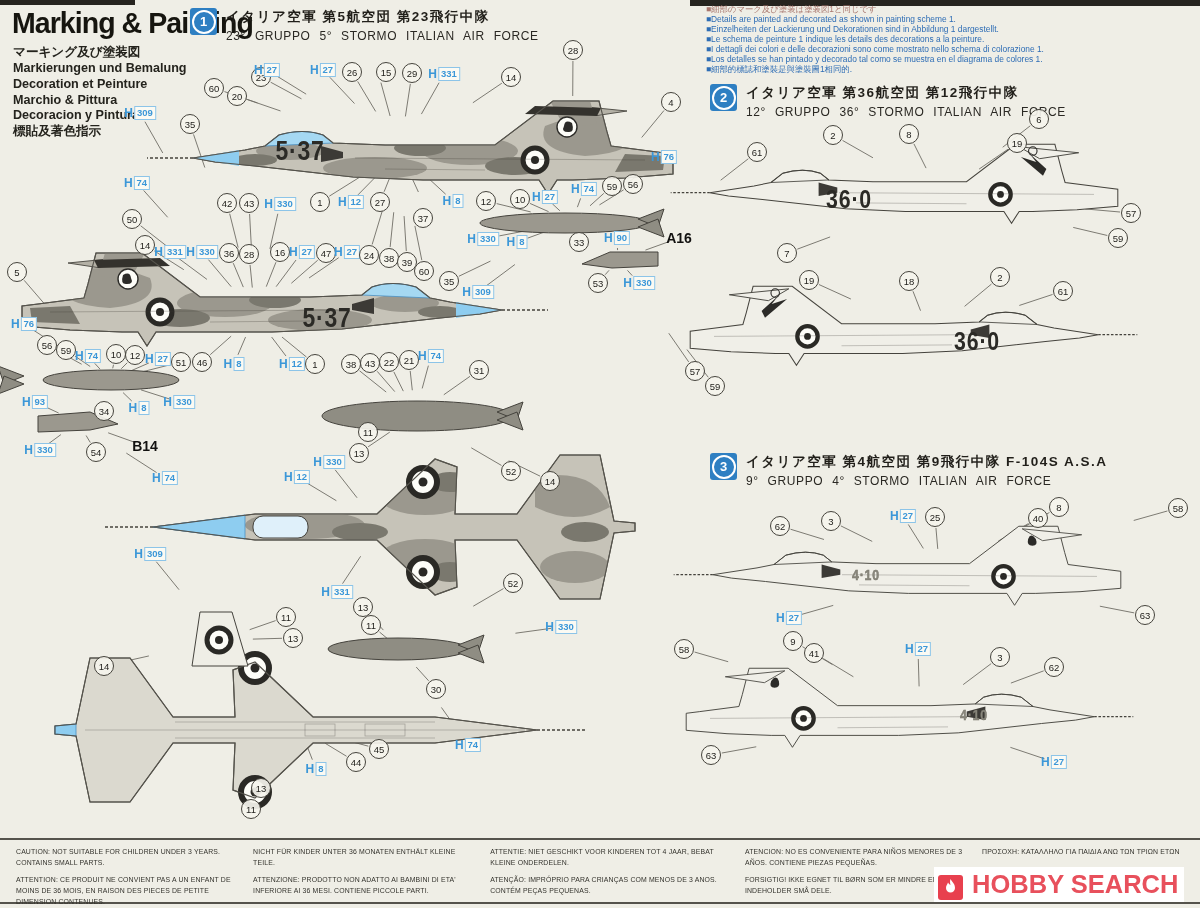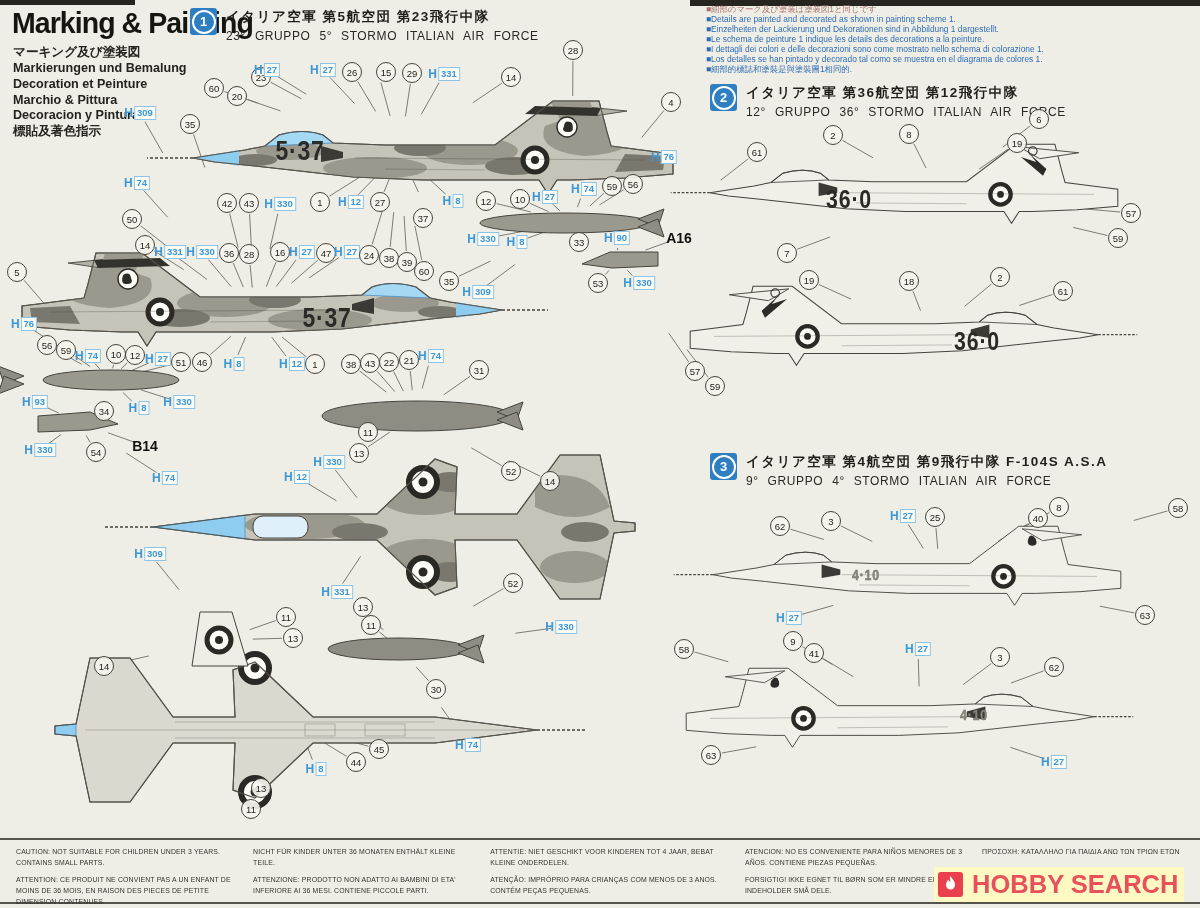--- a/index.html
+++ b/index.html
@@ -38,21 +38,21 @@
     line-height:12px;font-weight:700;color:#3b97d8;}
   .co-part{position:absolute;transform:translate(-50%,-50%);font-weight:800;font-size:14px;color:#121110;}
   
   #cautions{position:absolute;left:0;right:0;top:838px;height:66px;border-top:2px solid #55534c;
     border-bottom:2px solid #55534c;display:flex;gap:16px;padding:7px 8px 0 16px;box-sizing:border-box;background:#efeee6;}
   .caution-col{flex:1 1 0;}
   .caution-col:nth-child(3){flex:1.08 1 0;}
   .caution-col:nth-child(5){flex:.95 1 0;}
   .caution-p{font-size:6.9px;line-height:1.55;letter-spacing:.15px;color:#33322c;margin:0 0 7px 0;}
   
-  #logo{position:absolute;right:16px;bottom:6px;display:flex;align-items:center;gap:7px;background:#fef9c3;padding:2px 4px;}
+  #logo{position:absolute;right:16px;bottom:6px;display:flex;align-items:flex-end;gap:7px;background:#ffffff;padding:2px 4px;}
   #logo .logo-box{width:25px;height:25px;background:#e8404e;border-radius:3px;display:flex;align-items:center;justify-content:center;}
   #logo .logo-text{font-size:26px;font-weight:700;color:#e8505c;transform:scaleX(.98);letter-spacing:0;}
   svg{display:block;}
   #art,#leaders{position:absolute;left:0;top:0;}
 </style>
 </head>
 <body>
 
 <div id="page">
 

